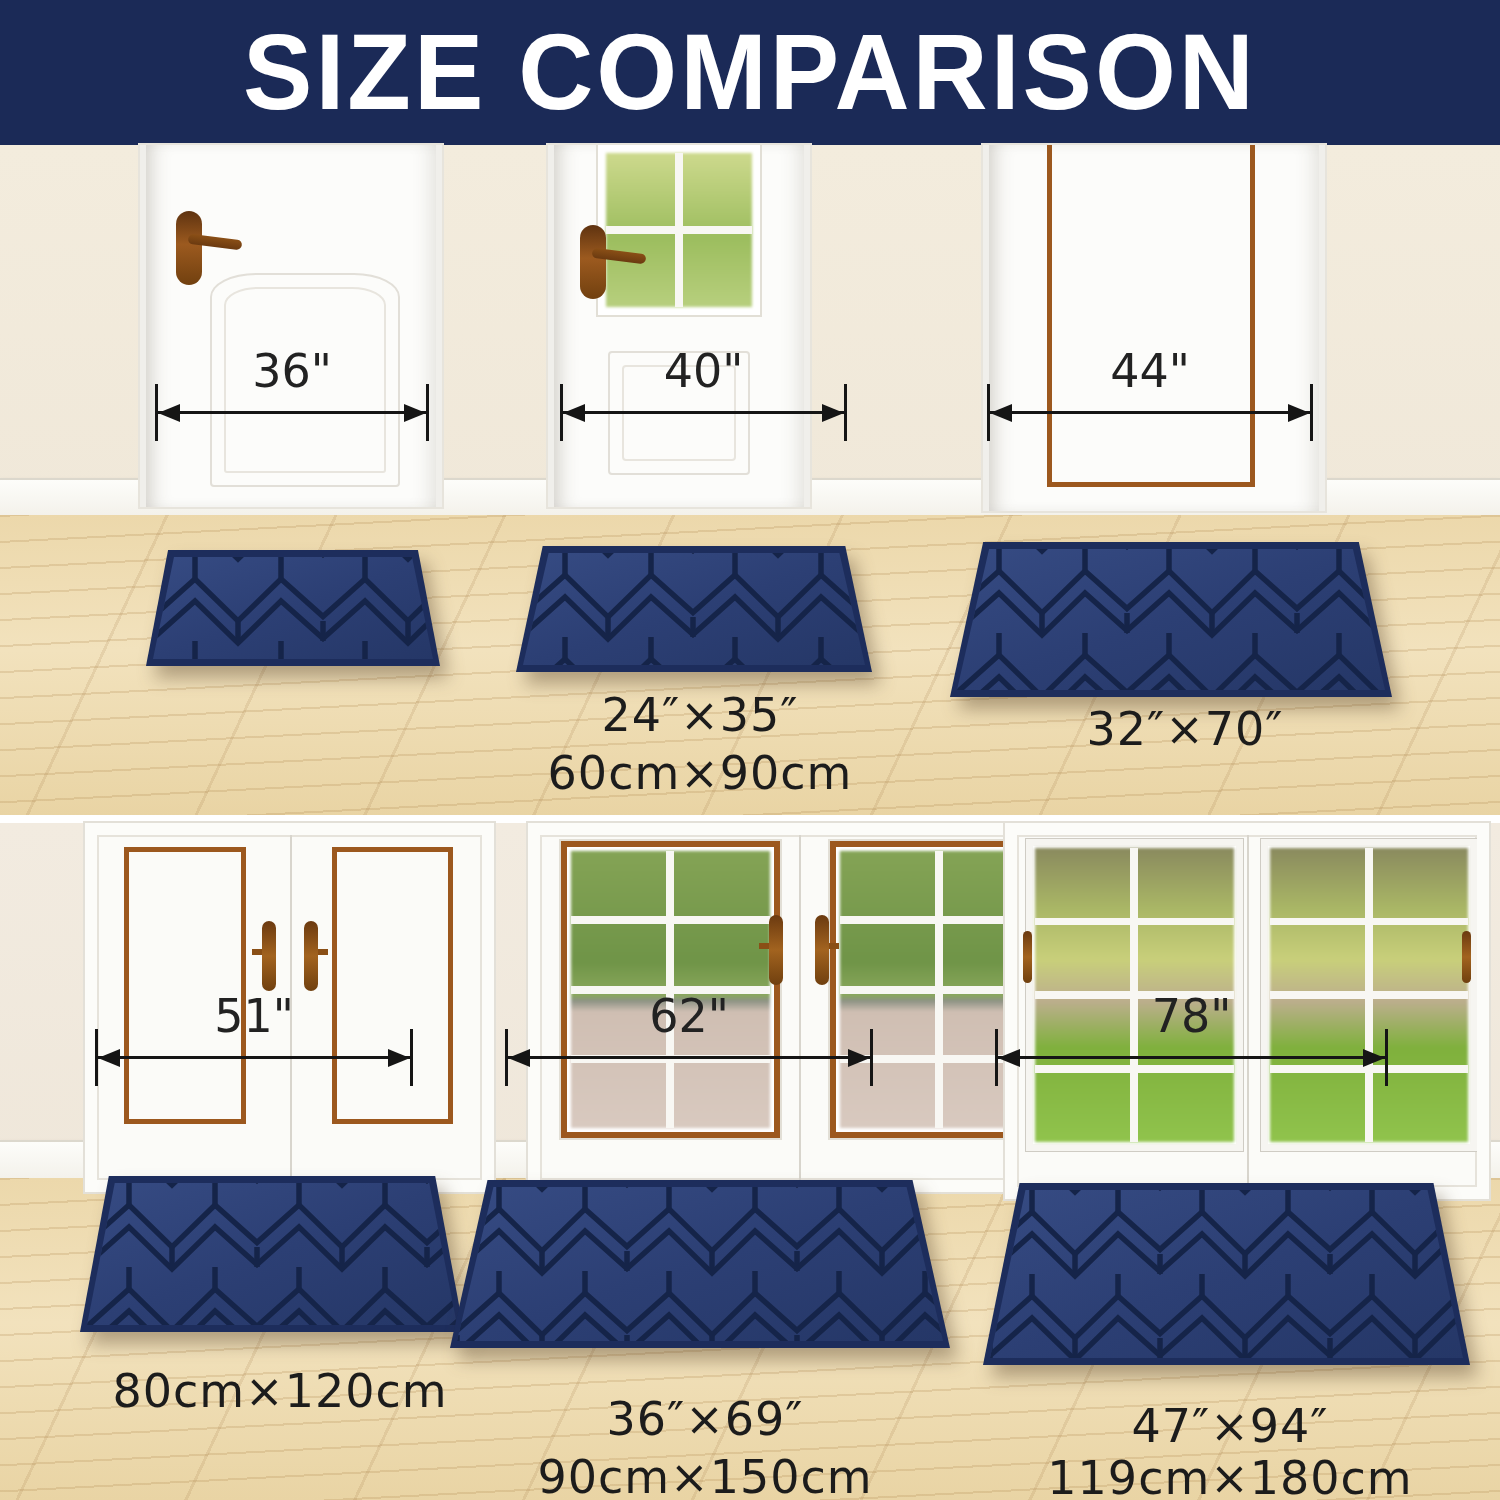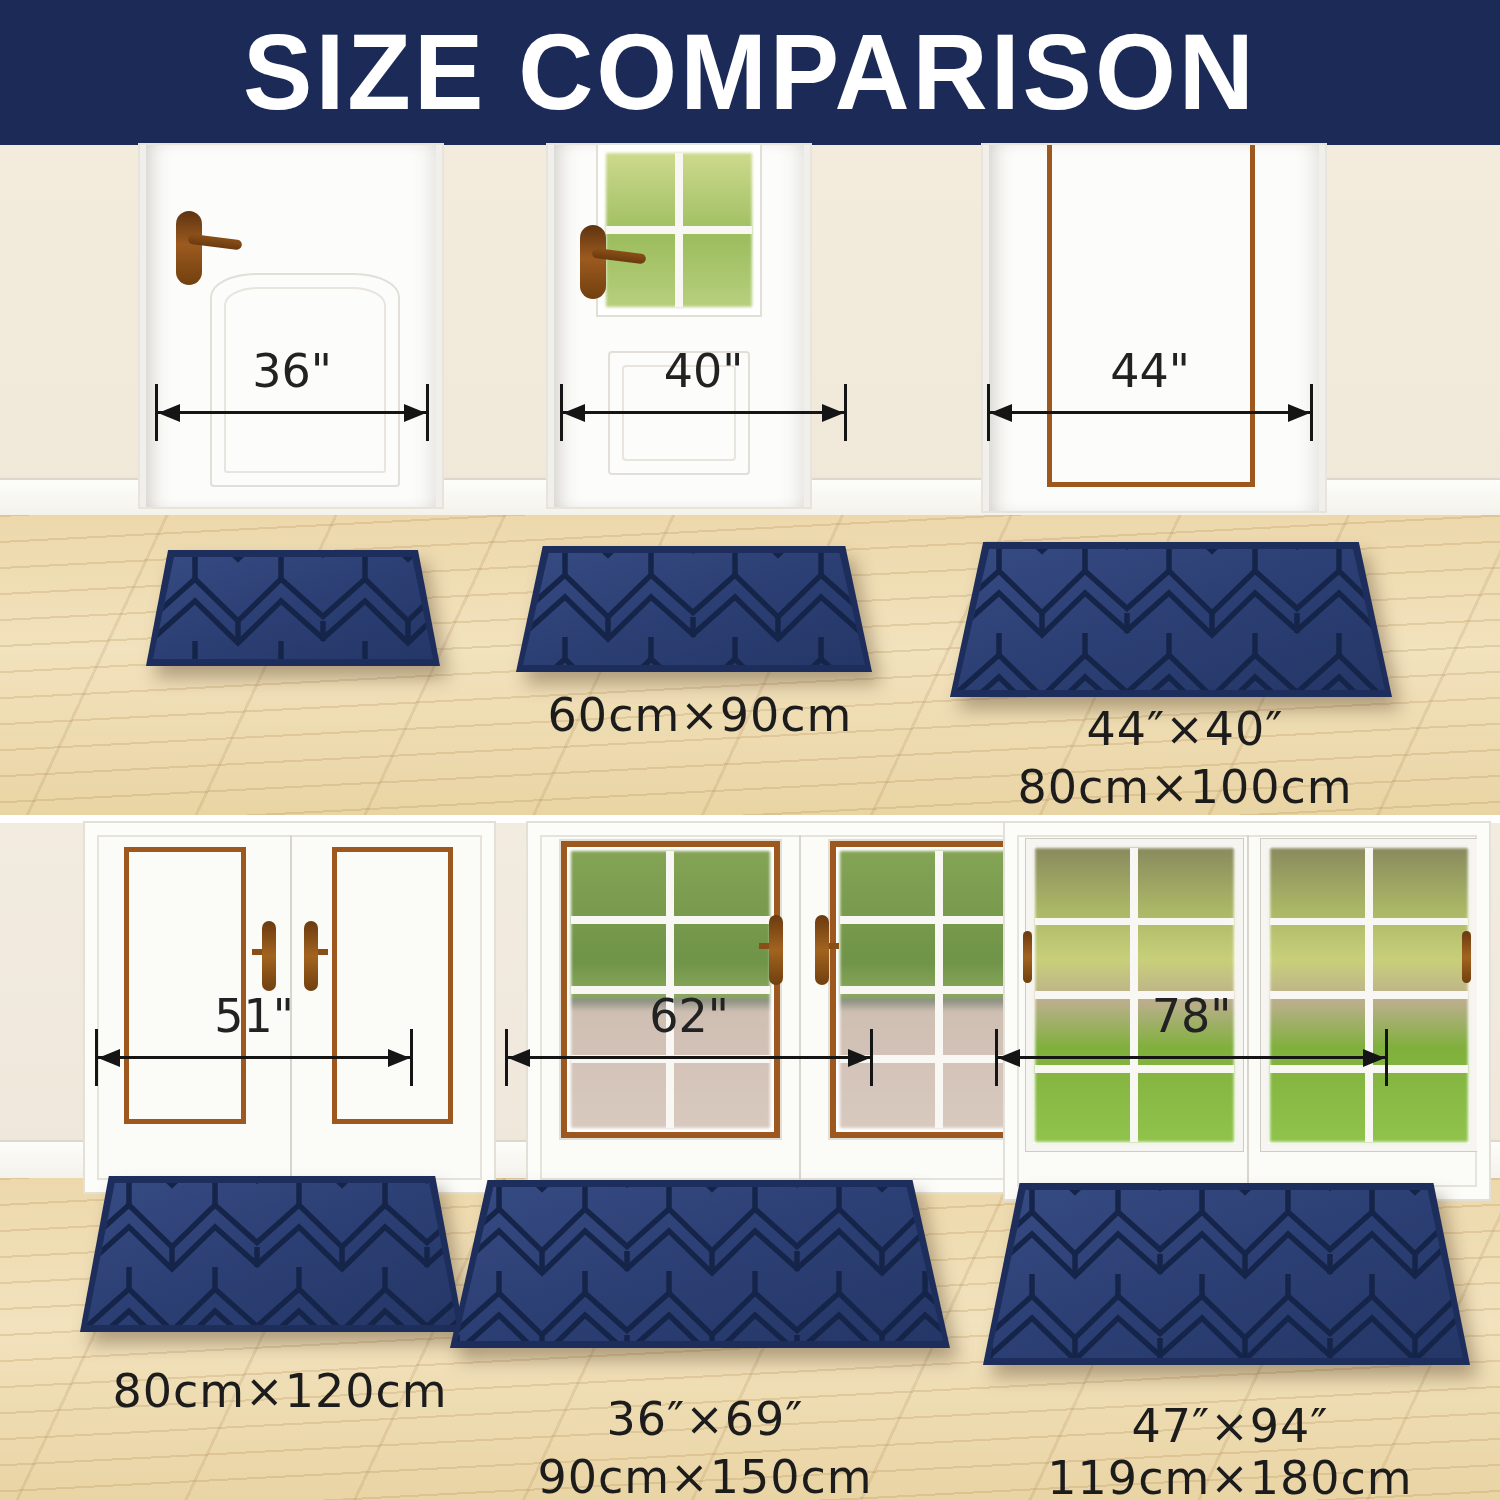--- a/index.html
+++ b/index.html
@@ -296,25 +296,25 @@
       <div class="mat-inner">
         <svg preserveAspectRatio="none">
             <rect width="100%" height="100%" fill="url(#weaveGrad)"></rect>
             <rect width="100%" height="100%" fill="url(#weave)"></rect>
           </svg>
       </div>
     </div>
   </div>
 
   <div class="sizelabel" style="left:510px;top:686px;width:380px;">
+    <div>24″×35″</div>
     <div>60cm×90cm</div>
   </div>
   <div class="sizelabel" style="left:975px;top:700px;width:420px;">
-    <div>44″×40″</div>
-    <div>80cm×100cm</div>
+    <div>32″×70″</div>
   </div>
   <div class="sizelabel" style="left:90px;top:1362px;width:380px;">
     <div>80cm×120cm</div>
   </div>
   <div class="sizelabel" style="left:505px;top:1390px;width:400px;">
     <div>36″×69″</div>
     <div>90cm×150cm</div>
   </div>
   <div class="sizelabel" style="left:1010px;top:1400px;width:440px;line-height:52px;">
     <div>47″×94″</div>

